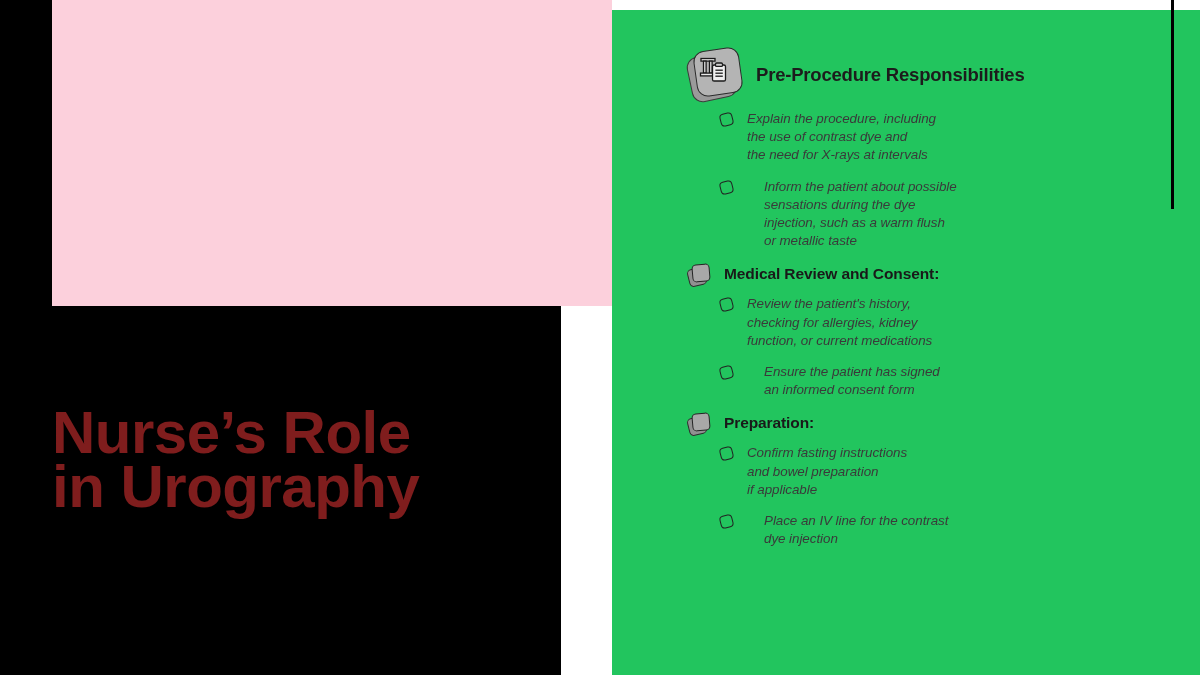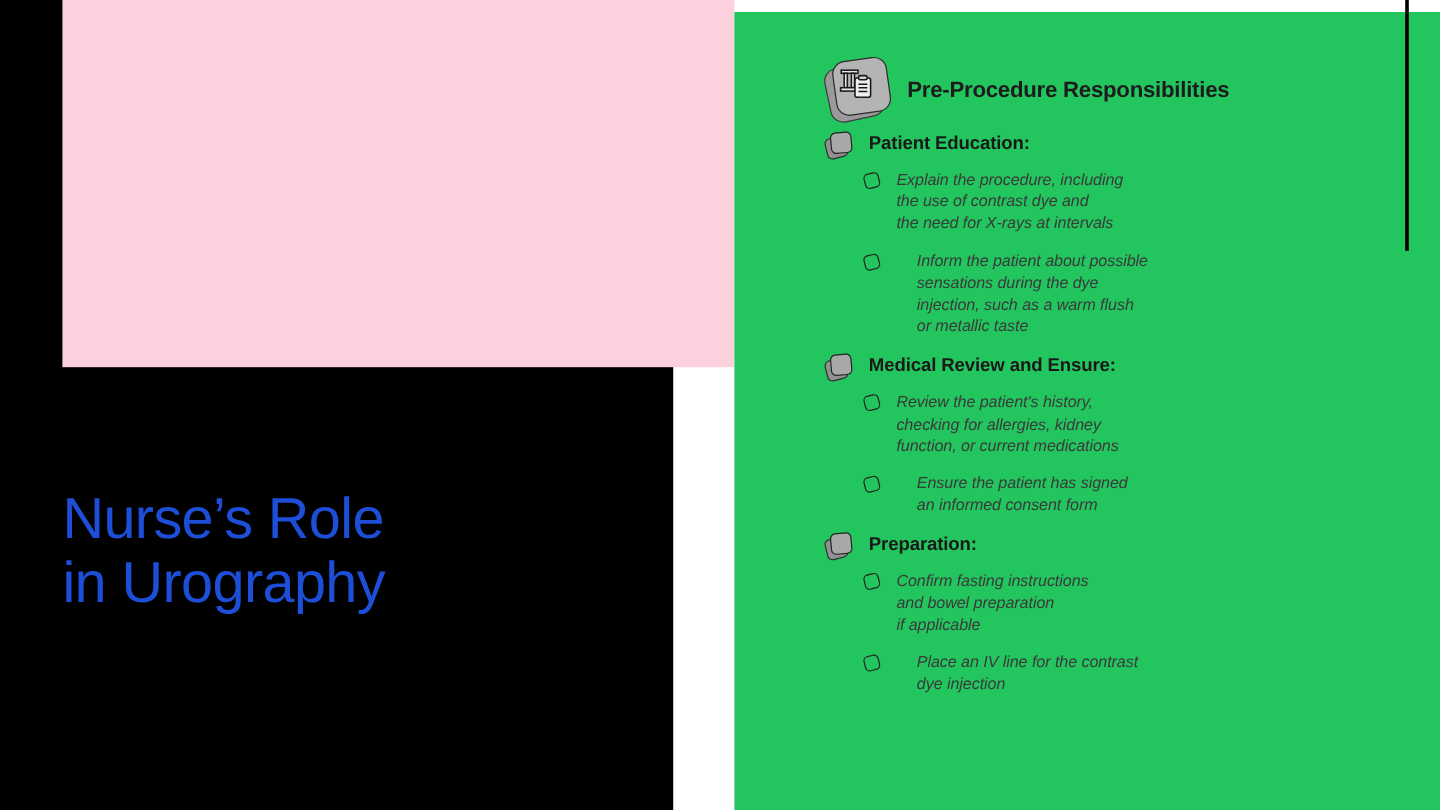--- a/index.html
+++ b/index.html
@@ -36,24 +36,24 @@
     top: 0;
     width: 560px;
     height: 306px;
     background: #fcd0dc;
   }
   .slide-title {
     position: absolute;
     left: 52px;
     top: 406px;
     width: 470px;
-    color: #1d4ed8;
-    font-size: 48px;
+    color: #7f1d1d;
+    font-size: 60px;
     line-height: 54px;
-    font-weight: normal;
+    font-weight: bold;
     letter-spacing: -0.5px;
     white-space: pre-line;
   }
 
   
   .right-panel {
     position: absolute;
     left: 612px;
     top: 0;
     width: 588px;
@@ -250,27 +250,20 @@
             <line x1="17.4" y1="22.2" x2="24.8" y2="22.2"></line>
           </g>
         </svg>
       </span>
       <span class="header-title">Pre-Procedure Responsibilities</span>
     </div>
 
     <div class="sections">
 
       <div class="section">
-        <div class="section-head">
-          <span class="sq-marker">
-            <span class="back"></span>
-            <span class="front"></span>
-          </span>
-          <span class="section-head-label">Patient Education:</span>
-        </div>
         <ul class="bullets">
           <li class="bullet">
             <span class="bullet-marker">
                 <span class="ring"></span>
               </span>
             <span class="bullet-text">Explain the procedure, including
 the use of contrast dye and
 the need for X-rays at intervals</span>
           </li>
           <li class="bullet">
@@ -284,21 +277,21 @@
           </li>
         </ul>
       </div>
 
       <div class="section">
         <div class="section-head">
           <span class="sq-marker">
             <span class="back"></span>
             <span class="front"></span>
           </span>
-          <span class="section-head-label">Medical Review and Ensure:</span>
+          <span class="section-head-label">Medical Review and Consent:</span>
         </div>
         <ul class="bullets">
           <li class="bullet">
             <span class="bullet-marker">
                 <span class="ring"></span>
               </span>
             <span class="bullet-text">Review the patient's history,
 checking for allergies, kidney
 function, or current medications</span>
           </li>

